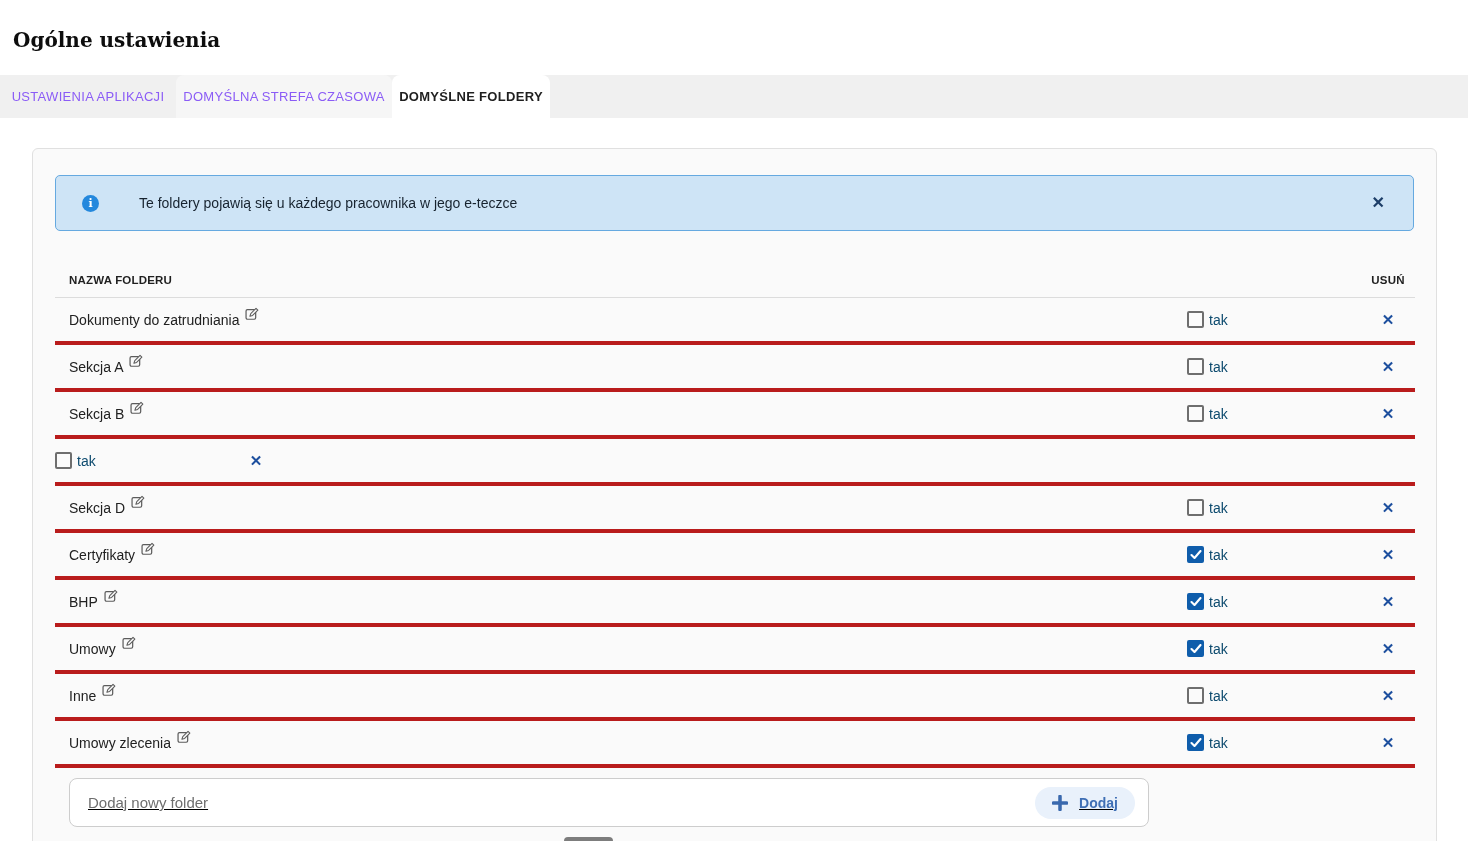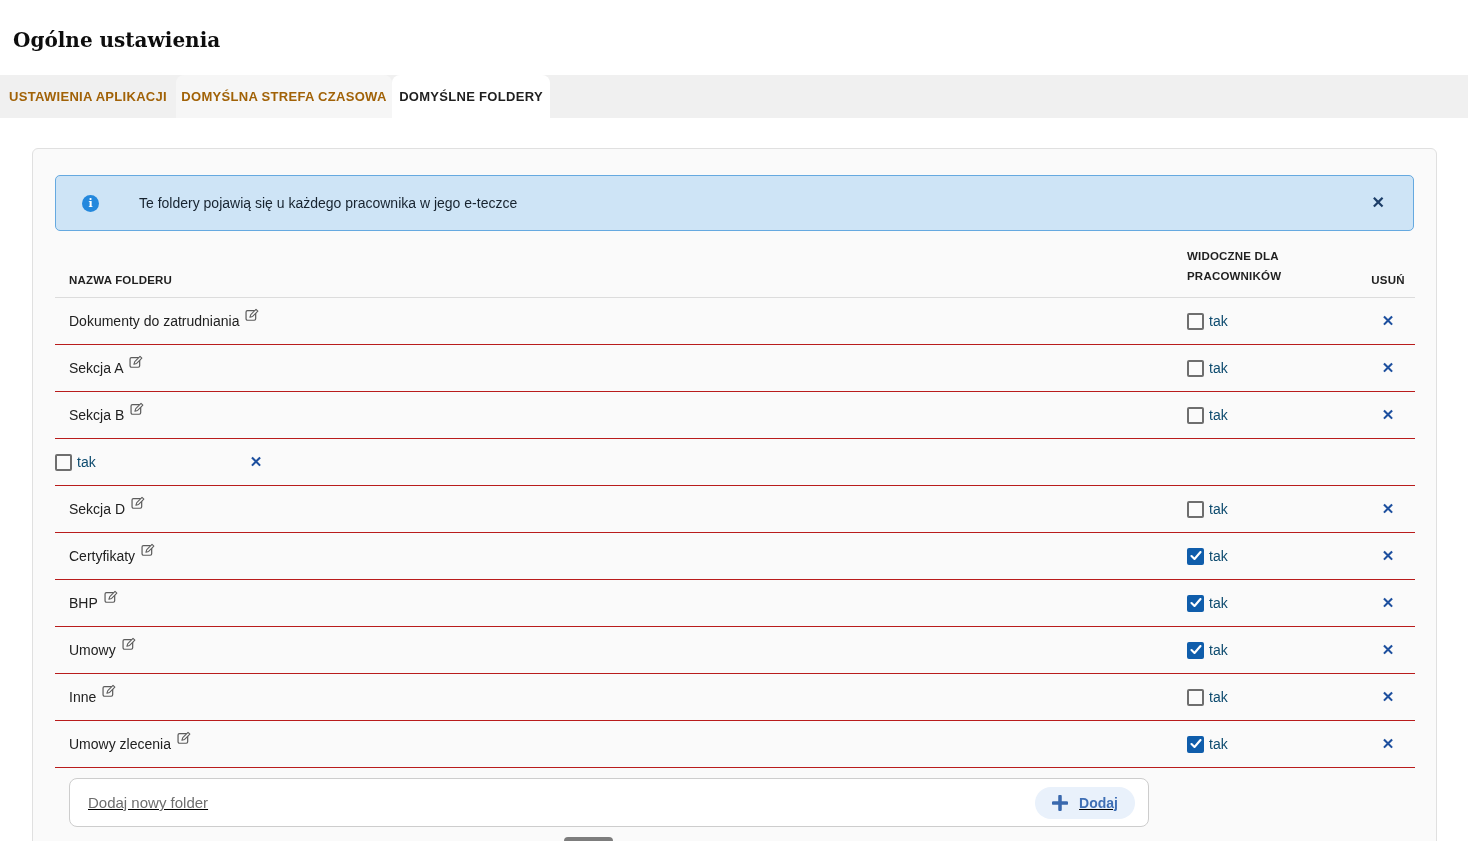--- a/index.html
+++ b/index.html
@@ -6,21 +6,21 @@
   html,body { width:1468px; height:841px; background:#fff; overflow:hidden;
               font-family:"Liberation Sans", sans-serif; }
 
   
   .page-title { padding:27px 0 0 13px; font-family:"DejaVu Serif", serif;
                 font-size:20px; font-weight:700; color:#0d0d0d; line-height:26px; }
 
   
   .tabstrip { display:flex; height:43px; background:#f0f0f0; margin-top:22px; }
   .tab { display:flex; align-items:center; justify-content:center;
-         font-size:13px; font-weight:700; letter-spacing:.3px; color:#a16207;
+         font-size:13px; font-weight:400; letter-spacing:.3px; color:#8b5cf6;
          cursor:pointer; white-space:nowrap; }
   .tab.t1 { width:176px; }
   .tab.active { width:158px; background:#fff; border-radius:8px 8px 0 0;
                 color:#1f1f1f; font-weight:700; }
   .tab.t3 { width:216px; background:#f6f6f6; border-radius:8px 8px 0 0; }
 
   
   .content { padding:30px 31px 0 32px; }
   .card { position:relative; height:706px; background:#fafafa;
           border:1px solid #e0e0e0; border-radius:6px; }
@@ -39,21 +39,21 @@
 
   
   .table { margin:0 21px 0 22px; }
   .thead { display:flex; align-items:flex-end; height:67px;
            border-bottom:1px solid #dcdcdc; padding-bottom:11px; }
   .th { font-size:11.5px; font-weight:700; color:#1f1f1f; letter-spacing:.2px; }
   .th-name { flex:1; padding-left:14px; }
   .th-vis { width:174px; display:flex; flex-direction:column; line-height:20px; }
   .th-del { width:54px; text-align:center; }
 
-  .row { display:flex; align-items:center; height:47px; border-bottom:1px solid #b91c1c; }
+  .row { display:flex; align-items:center; height:47px; border-bottom:4px solid #b91c1c; }
   .cell-name { flex:1; padding-left:14px; font-size:14px; color:#212121;
                display:flex; align-items:center; }
   .edit-icon { margin-left:6px; transform:translateY(-6px); cursor:pointer; line-height:0; }
   .cell-vis { width:174px; display:flex; align-items:center; }
   .checkbox { width:17px; height:17px; border:2px solid #6e6e6e; border-radius:2px;
               cursor:pointer; display:flex; align-items:center; justify-content:center;
               background:transparent; flex:none; }
   .checkbox svg { display:none; }
   .checkbox.checked { background:#0f5dab; border-color:#0f5dab; }
   .checkbox.checked svg { display:block; }
@@ -96,24 +96,20 @@
 
       <div class="banner">
         <span class="info-icon">i</span>
         <span class="banner-text">Te foldery pojawią się u każdego pracownika w jego e-teczce</span>
         <span class="banner-close">✕</span>
       </div>
 
       <div class="table">
         <div class="thead">
           <div class="th th-name">NAZWA FOLDERU</div>
-          <div class="th th-vis">
-            <span>WIDOCZNE DLA</span>
-            <span>PRACOWNIKÓW</span>
-          </div>
           <div class="th th-del">USUŃ</div>
         </div>
 
         <div id="rows">
           <div class="row">
             <div class="cell-name">
               <span>Dokumenty do zatrudniania</span>
               <span class="edit-icon">
                 <svg width="14" height="14" viewBox="0 0 16 16">
                   <rect x="1.2" y="3" width="11" height="11" rx="1.6" fill="none" stroke="#5c5c5c" stroke-width="1.4"></rect>

